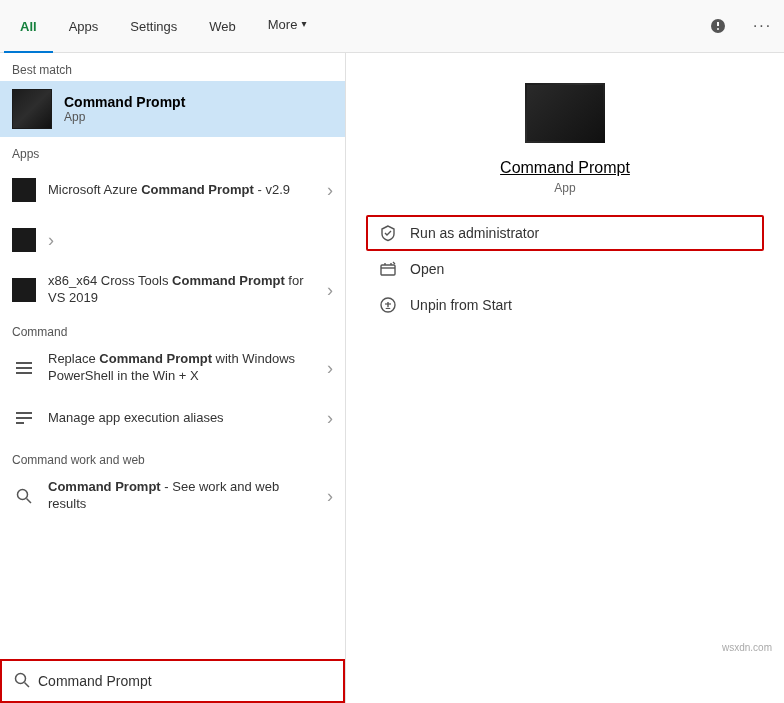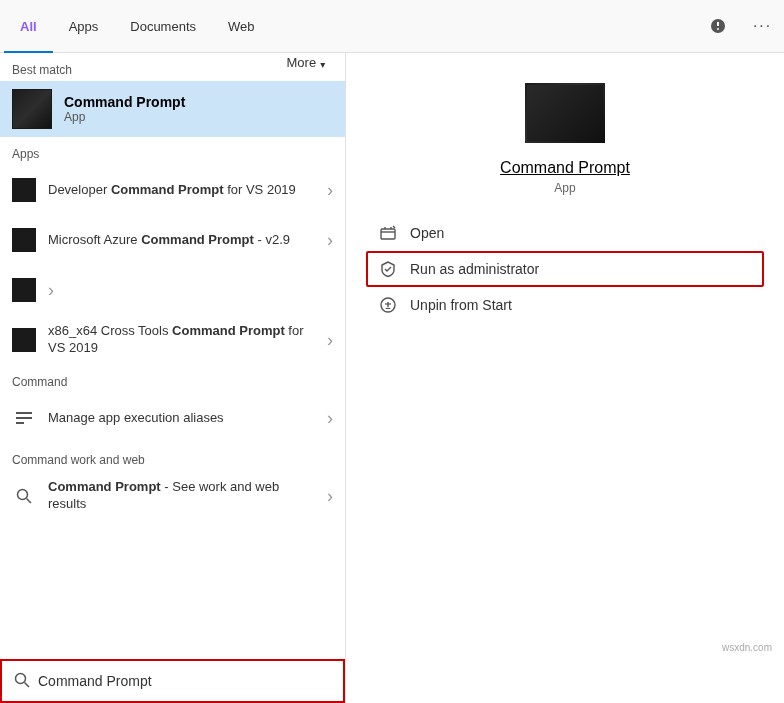--- a/index.html
+++ b/index.html
@@ -35,35 +35,35 @@
       padding: 0 16px;
       height: 53px;
       display: flex;
       align-items: center;
       font-size: 13px;
       color: #333;
       cursor: pointer;
       position: relative;
     }
     .nav-tab.active {
-      color: #8b5cf6;
+      color: #15803d;
       font-weight: 600;
     }
     .nav-tab.active::after {
       content: '';
       position: absolute;
       bottom: 0;
       left: 0;
       right: 0;
       height: 2px;
       background: #0078d4;
     }
     .nav-tab-more {
       display: flex;
-      align-items: flex-end;
+      align-items: flex-start;
       gap: 4px;
       margin-top: 34px;
     }
     .nav-right {
       margin-left: auto;
       display: flex;
       align-items: center;
       gap: 8px;
     }
     .nav-icon-btn {
@@ -311,21 +311,21 @@
 <div class="search-panel">
 
   <div class="nav-tabs">
     <div class="nav-tab active">
       <span>All</span>
     </div>
     <div class="nav-tab">
       <span>Apps</span>
     </div>
     <div class="nav-tab">
-      <span>Documents</span>
+      <span>Settings</span>
     </div>
     <div class="nav-tab">
       <span>Web</span>
     </div>
     <div class="nav-tab nav-tab-more">
       <span>More</span>
       <span style="font-size:10px; margin-top:1px;">▾</span>
     </div>
     <div class="nav-right">
       <div class="nav-icon-btn">
@@ -350,27 +350,20 @@
           <div class="app-icon-terminal"></div>
         </div>
         <div class="best-match-text">
           <span class="best-match-title">Command Prompt</span>
           <span class="best-match-subtitle">App</span>
         </div>
       </div>
 
       <div class="section-header">Apps</div>
 
-      <div class="list-item">
-        <div class="list-item-icon"></div>
-        <div class="list-item-text">
-          Developer <strong>Command Prompt</strong> for VS 2019
-        </div>
-        <div class="list-item-chevron chevron-right"></div>
-      </div>
 
       <div class="list-item">
         <div class="list-item-icon"></div>
         <div class="list-item-text">
           Microsoft Azure <strong>Command Prompt</strong> - v2.9
         </div>
         <div class="list-item-chevron chevron-right"></div>
       </div>
 
 
@@ -382,20 +375,33 @@
       <div class="list-item">
         <div class="list-item-icon"></div>
         <div class="list-item-text">
           x86_x64 Cross Tools <strong>Command Prompt</strong> for VS 2019
         </div>
         <div class="list-item-chevron chevron-right"></div>
       </div>
 
       <div class="section-header">Command</div>
 
+      <div class="list-item">
+        <div class="settings-icon">
+          <svg width="18" height="18" viewBox="0 0 18 18" fill="none">
+            <rect x="1" y="3" width="16" height="2" fill="#555"></rect>
+            <rect x="1" y="8" width="16" height="2" fill="#555"></rect>
+            <rect x="1" y="13" width="16" height="2" fill="#555"></rect>
+          </svg>
+        </div>
+        <div class="list-item-text">
+          Replace <strong>Command Prompt</strong> with Windows PowerShell in the Win + X
+        </div>
+        <div class="list-item-chevron chevron-right"></div>
+      </div>
 
       <div class="list-item">
         <div class="settings-icon">
           <svg width="18" height="18" viewBox="0 0 18 18" fill="none">
             <rect x="1" y="3" width="16" height="2" fill="#555"></rect>
             <rect x="1" y="8" width="16" height="2" fill="#555"></rect>
             <rect x="1" y="13" width="8" height="2" fill="#555"></rect>
           </svg>
         </div>
         <div class="list-item-text">
@@ -433,44 +439,44 @@
     </div>
 
     <div class="right-panel">
 
       <div class="app-preview-icon"></div>
 
       <div class="app-preview-title">Command Prompt</div>
       <div class="app-preview-subtitle">App</div>
 
       <div class="action-list">
+
+        <div class="action-item highlighted">
+          <div class="action-icon">
+            <svg width="18" height="18" viewBox="0 0 18 18" fill="none">
+              <path d="M9 2L3 5v5c0 3 2.5 5.5 6 6.5 3.5-1 6-3.5 6-6.5V5L9 2z" stroke="#555" stroke-width="1.4"></path>
+              <path d="M6 9l2 2 4-4" stroke="#555" stroke-width="1.4"></path>
+            </svg>
+          </div>
+          <span class="action-label">Run as administrator</span>
+        </div>
 
         <div class="action-item">
           <div class="action-icon">
             <svg width="18" height="18" viewBox="0 0 18 18" fill="none">
               <rect x="2" y="5" width="14" height="10" rx="1" stroke="#555" stroke-width="1.4"></rect>
               <path d="M2 8h14" stroke="#555" stroke-width="1.4"></path>
               <path d="M6 5V3" stroke="#555" stroke-width="1.4"></path>
               <path d="M12 5V3" stroke="#555" stroke-width="1.4"></path>
               <path d="M14 2l2 2" stroke="#555" stroke-width="1.2"></path>
             </svg>
           </div>
           <span class="action-label">Open</span>
         </div>
 
-        <div class="action-item highlighted">
-          <div class="action-icon">
-            <svg width="18" height="18" viewBox="0 0 18 18" fill="none">
-              <path d="M9 2L3 5v5c0 3 2.5 5.5 6 6.5 3.5-1 6-3.5 6-6.5V5L9 2z" stroke="#555" stroke-width="1.4"></path>
-              <path d="M6 9l2 2 4-4" stroke="#555" stroke-width="1.4"></path>
-            </svg>
-          </div>
-          <span class="action-label">Run as administrator</span>
-        </div>
-
 
         <div class="action-item">
           <div class="action-icon">
             <svg width="18" height="18" viewBox="0 0 18 18" fill="none">
               <circle cx="9" cy="9" r="7" stroke="#555" stroke-width="1.4"></circle>
               <path d="M9 6v5" stroke="#555" stroke-width="1.4"></path>
               <path d="M7 13c0-1 4-1 4 0" stroke="#555" stroke-width="1.2"></path>
               <path d="M6 8h6" stroke="#555" stroke-width="1.2"></path>
             </svg>
           </div>

